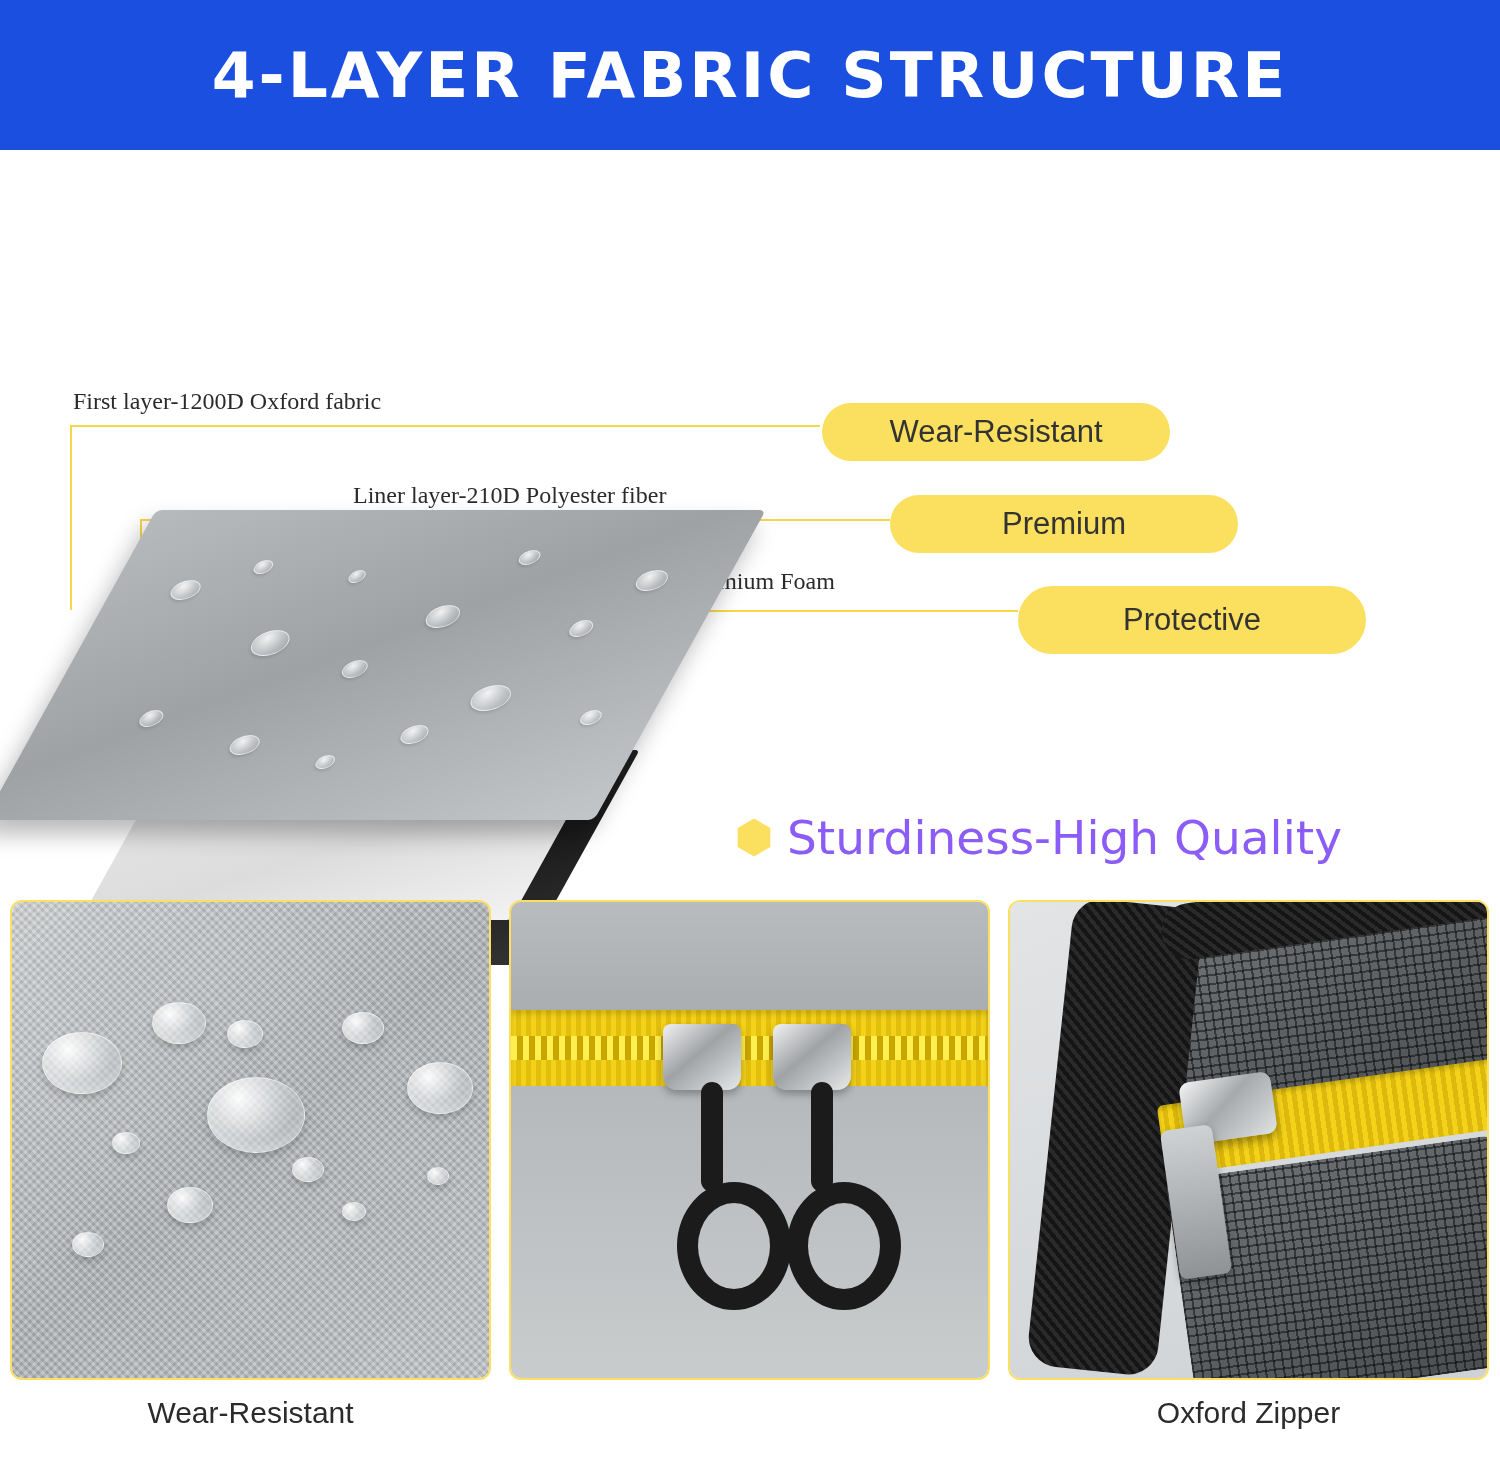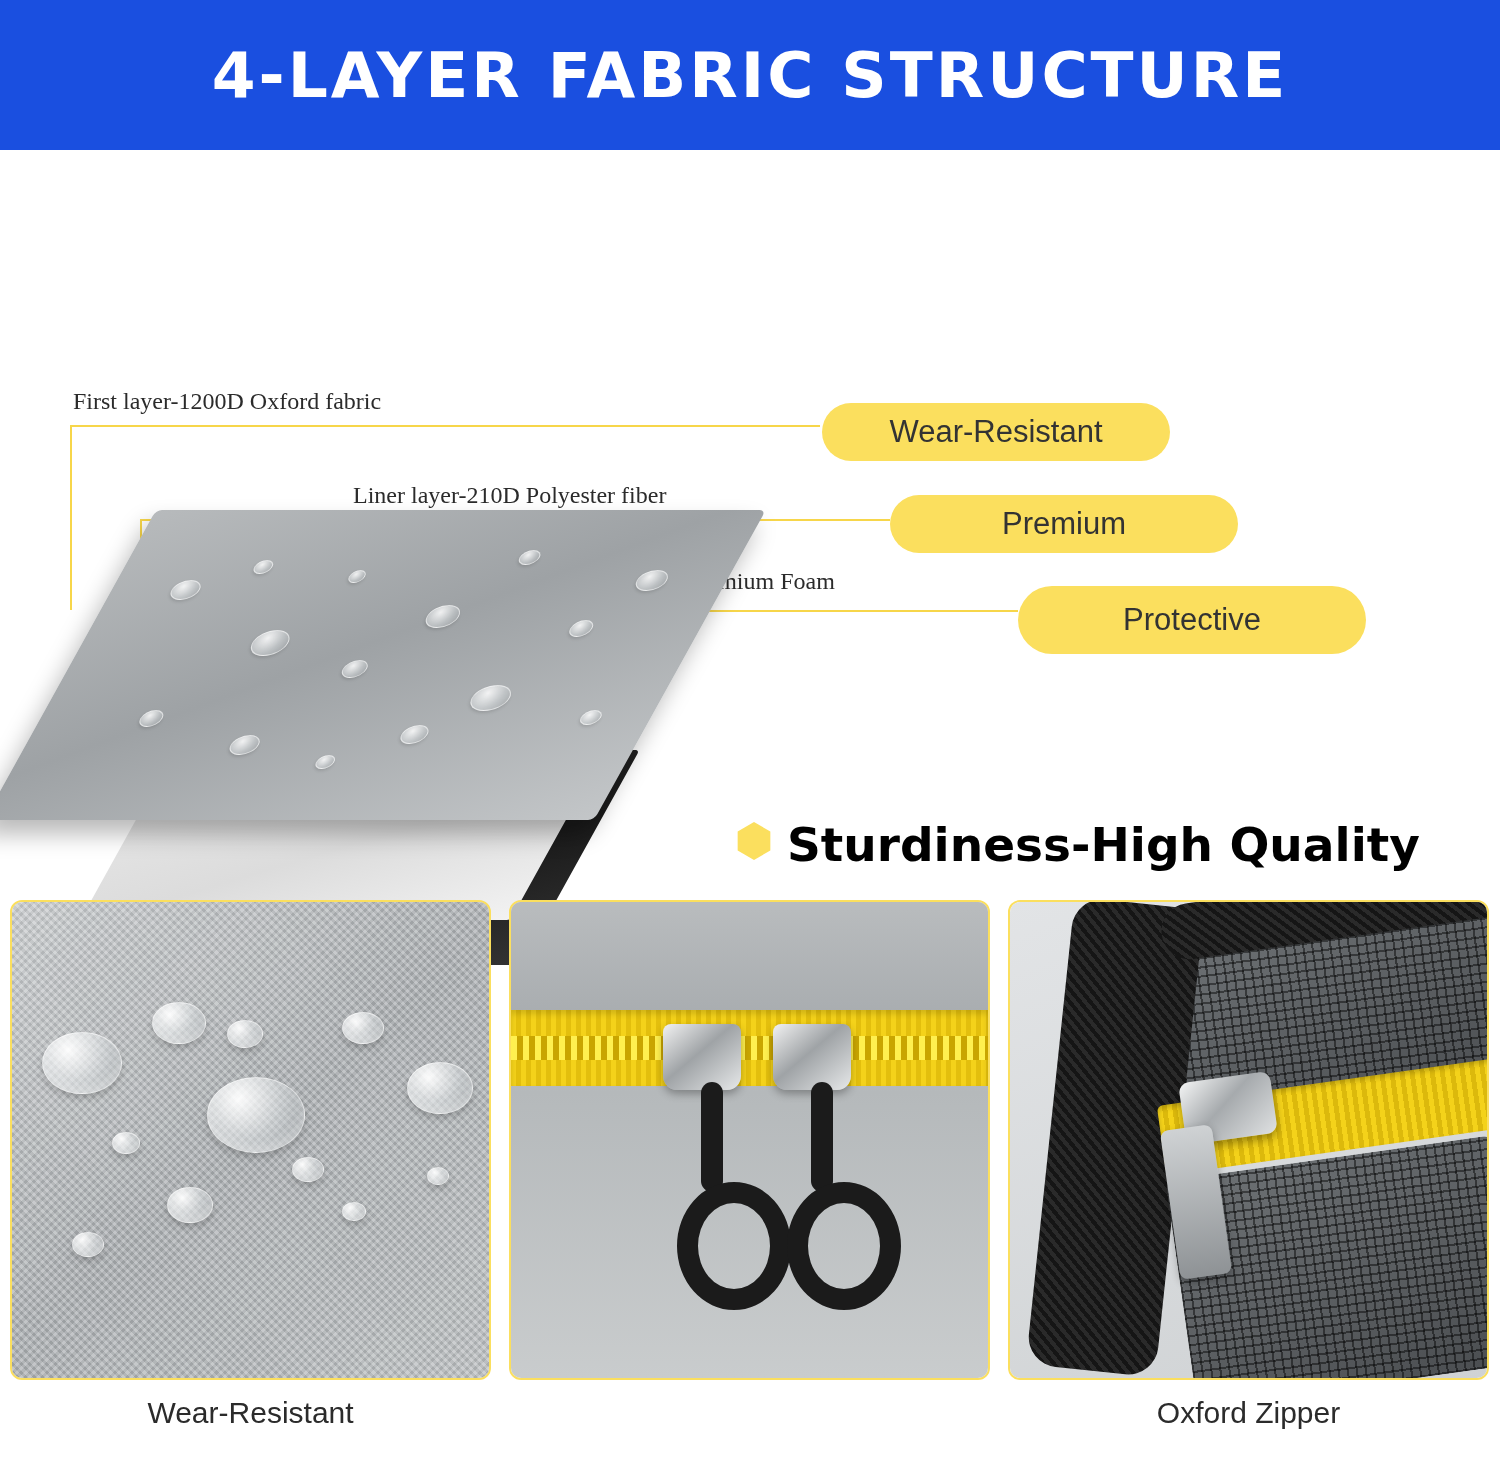--- a/index.html
+++ b/index.html
@@ -129,25 +129,24 @@
     gap: 14px;
   }
   .sturdy-badge {
     width: 38px;
     height: 38px;
     background: #fbdf5e;
     clip-path: polygon(50% 0%, 93% 25%, 93% 75%, 50% 100%, 7% 75%, 7% 25%);
   }
   .sturdy-text {
     font-size: 47px;
-    font-weight: bold;
-    color: #000000;
+    font-weight: normal;
+    color: #8b5cf6;
     white-space: nowrap;
     font-family: "DejaVu Sans", sans-serif;
-    margin-top: 7px;
   }
 
   
   .cards {
     position: absolute;
     left: 0;
     top: 900px;
     width: 1500px;
     height: 559px;
   }

